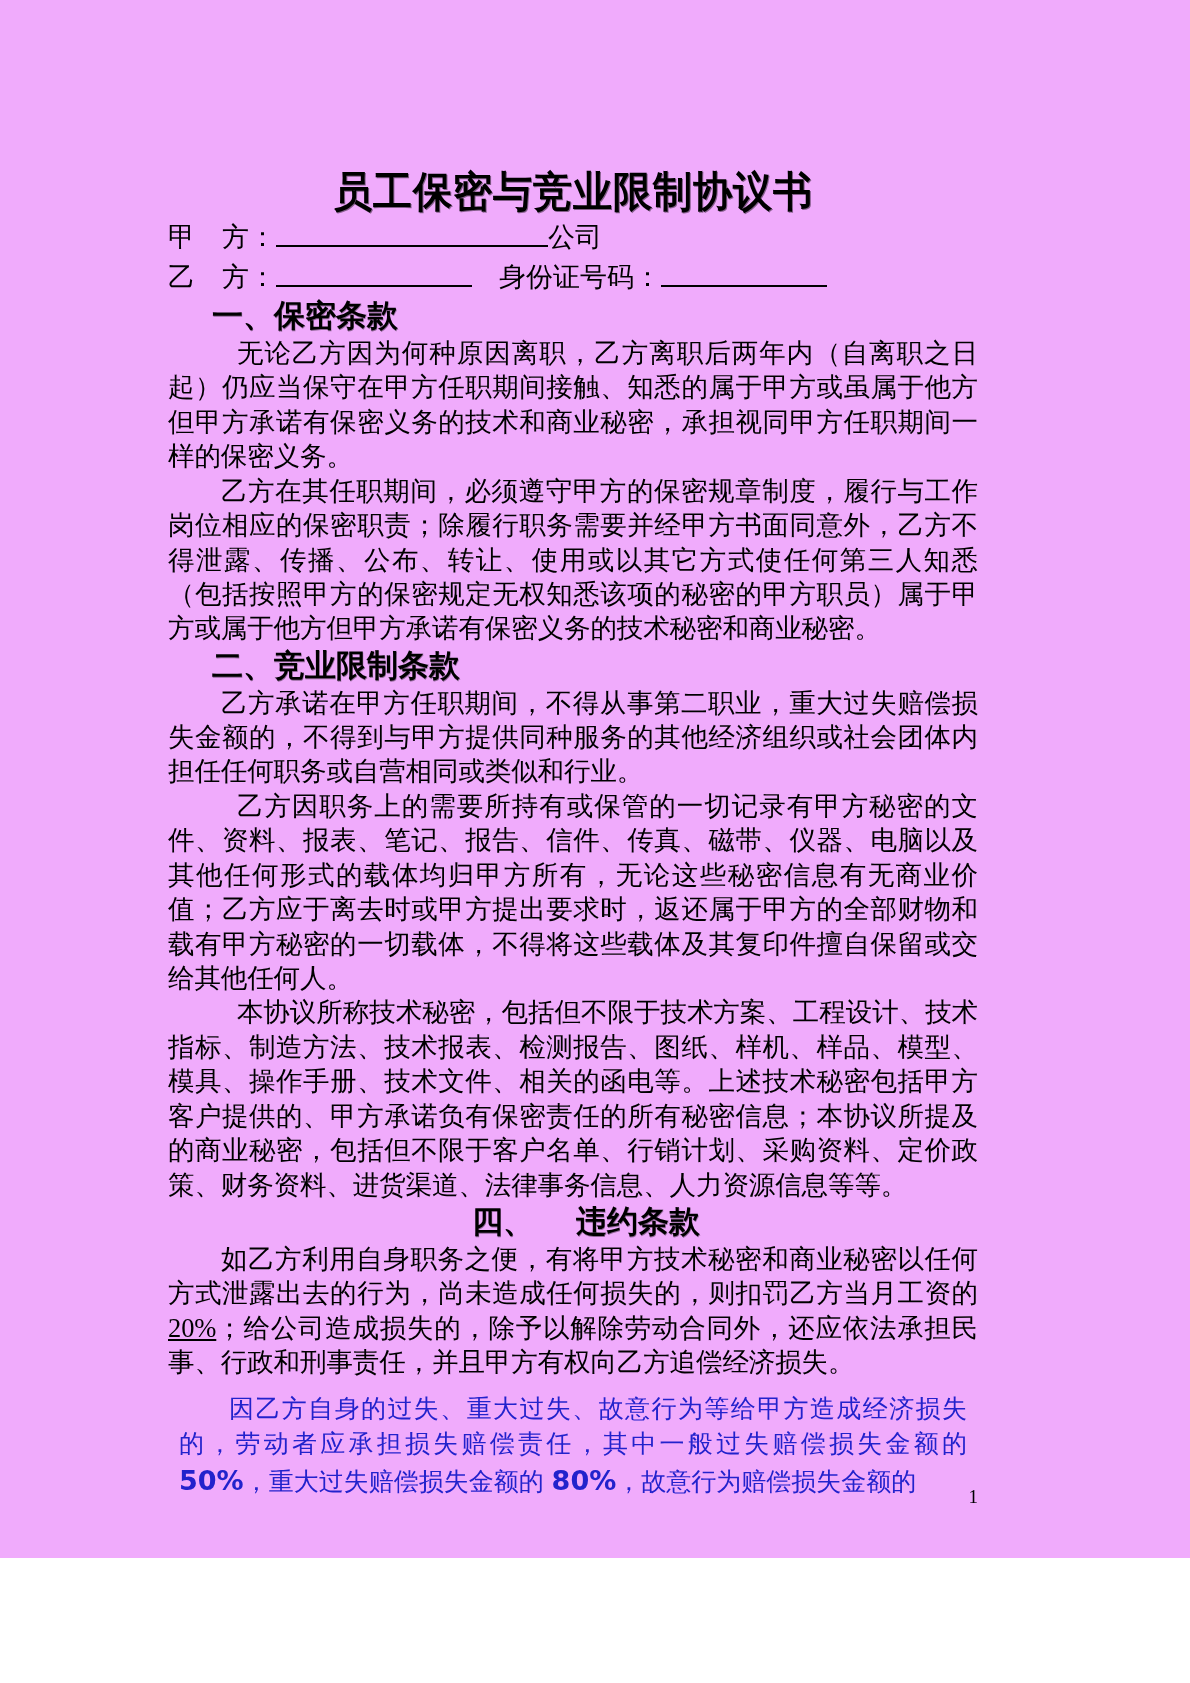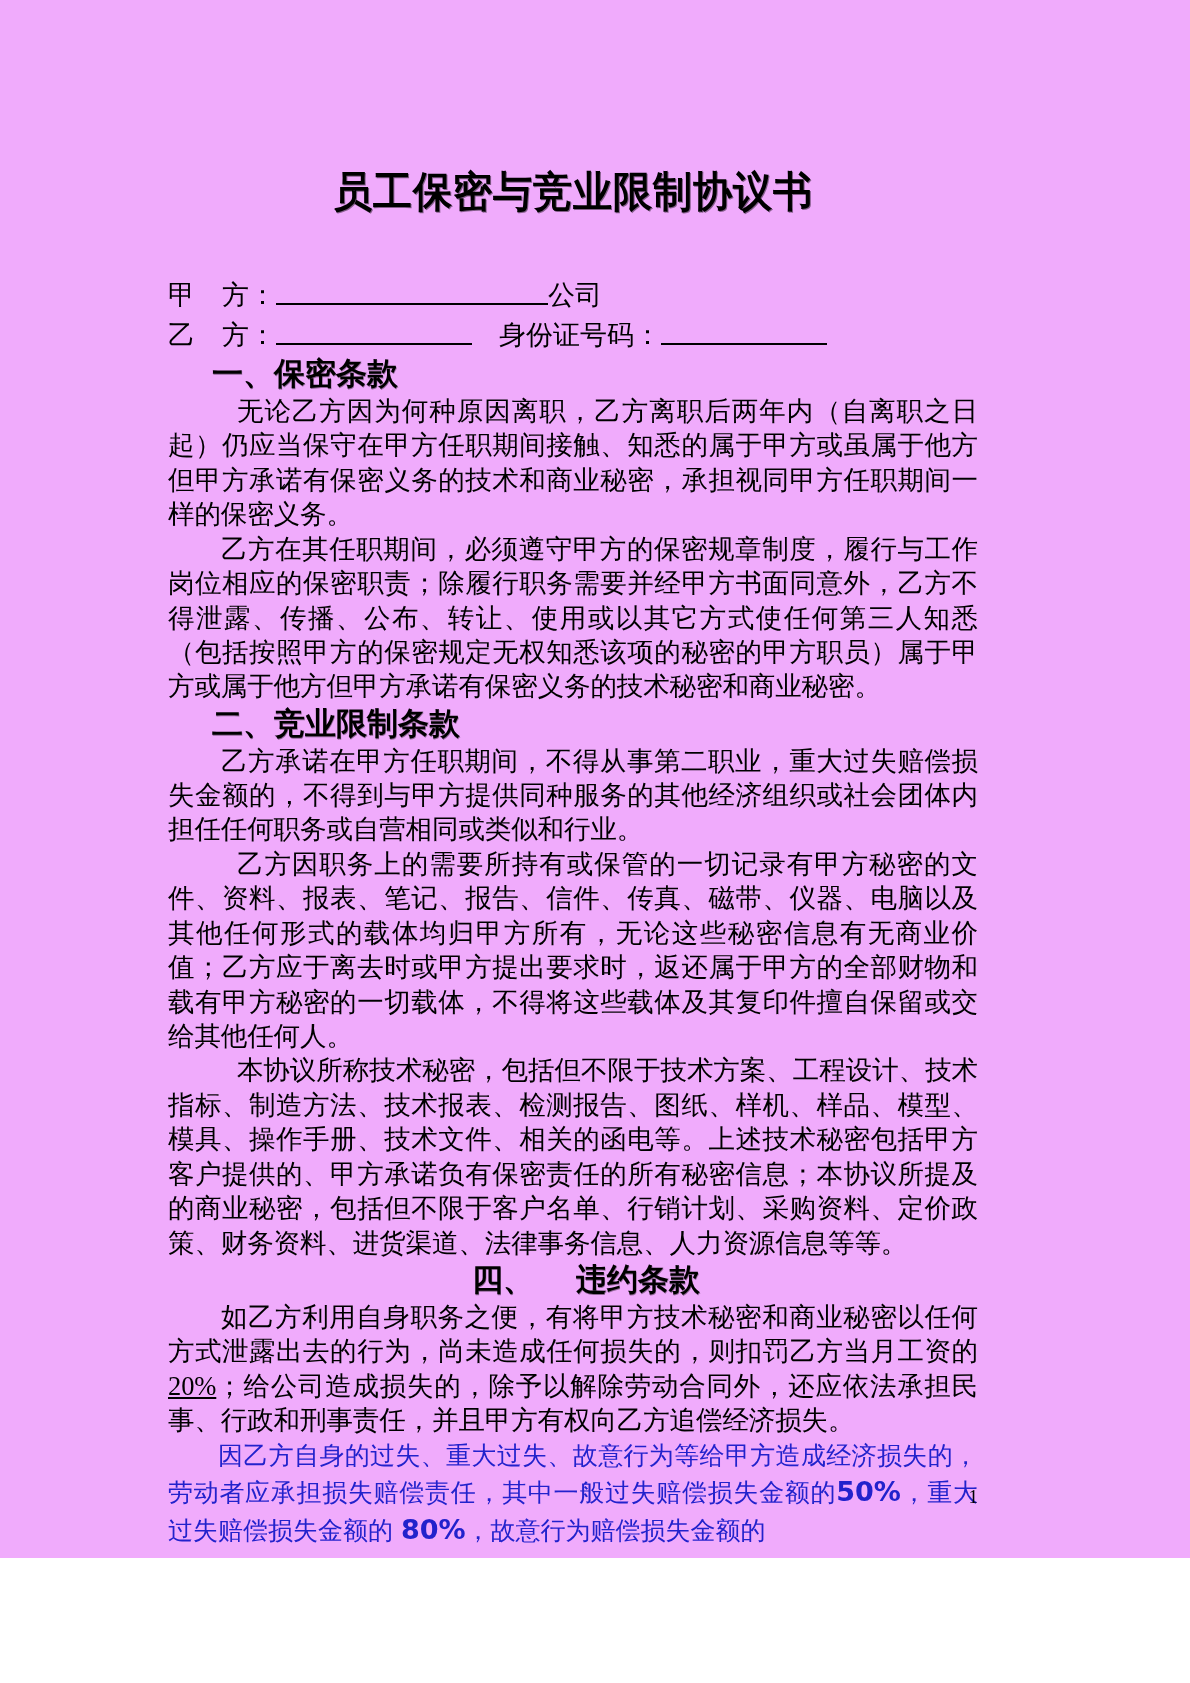--- a/index.html
+++ b/index.html
@@ -32,21 +32,20 @@
     letter-spacing: 1px;
     margin: 0;
     padding-top: 168px;
     line-height: 1.15;
     color: #000000;
     text-shadow: 1px 1px 0 rgba(0,0,0,0.45);
     transform: scaleX(0.93);
     transform-origin: center;
   }
   .party-block {
-    margin-top: 58px;
     font-size: 27px;
     line-height: 1.32;
     color: #000;
   }
   .party-line {
     white-space: pre;
   }
   .fill {
     display: inline-block;
     border-bottom: 2px solid #000;
@@ -79,21 +78,21 @@
     text-justify: inter-ideograph;
     text-indent: 2em;
     letter-spacing: -0.1px;
   }
   p.body.indent3 { text-indent: 2.6em; }
 
   p.blue {
     font-family: "DejaVu Sans", "Liberation Sans", sans-serif;
     font-size: 25px;
     line-height: 1.42;
-    margin: 0;
+    margin: 11px;
     color: #2222cc;
     text-align: justify;
     text-justify: inter-ideograph;
     text-indent: 2em;
   }
   p.blue .pct {
     font-weight: bold;
     font-size: 27px;
   }
   .u { text-decoration: underline; }

